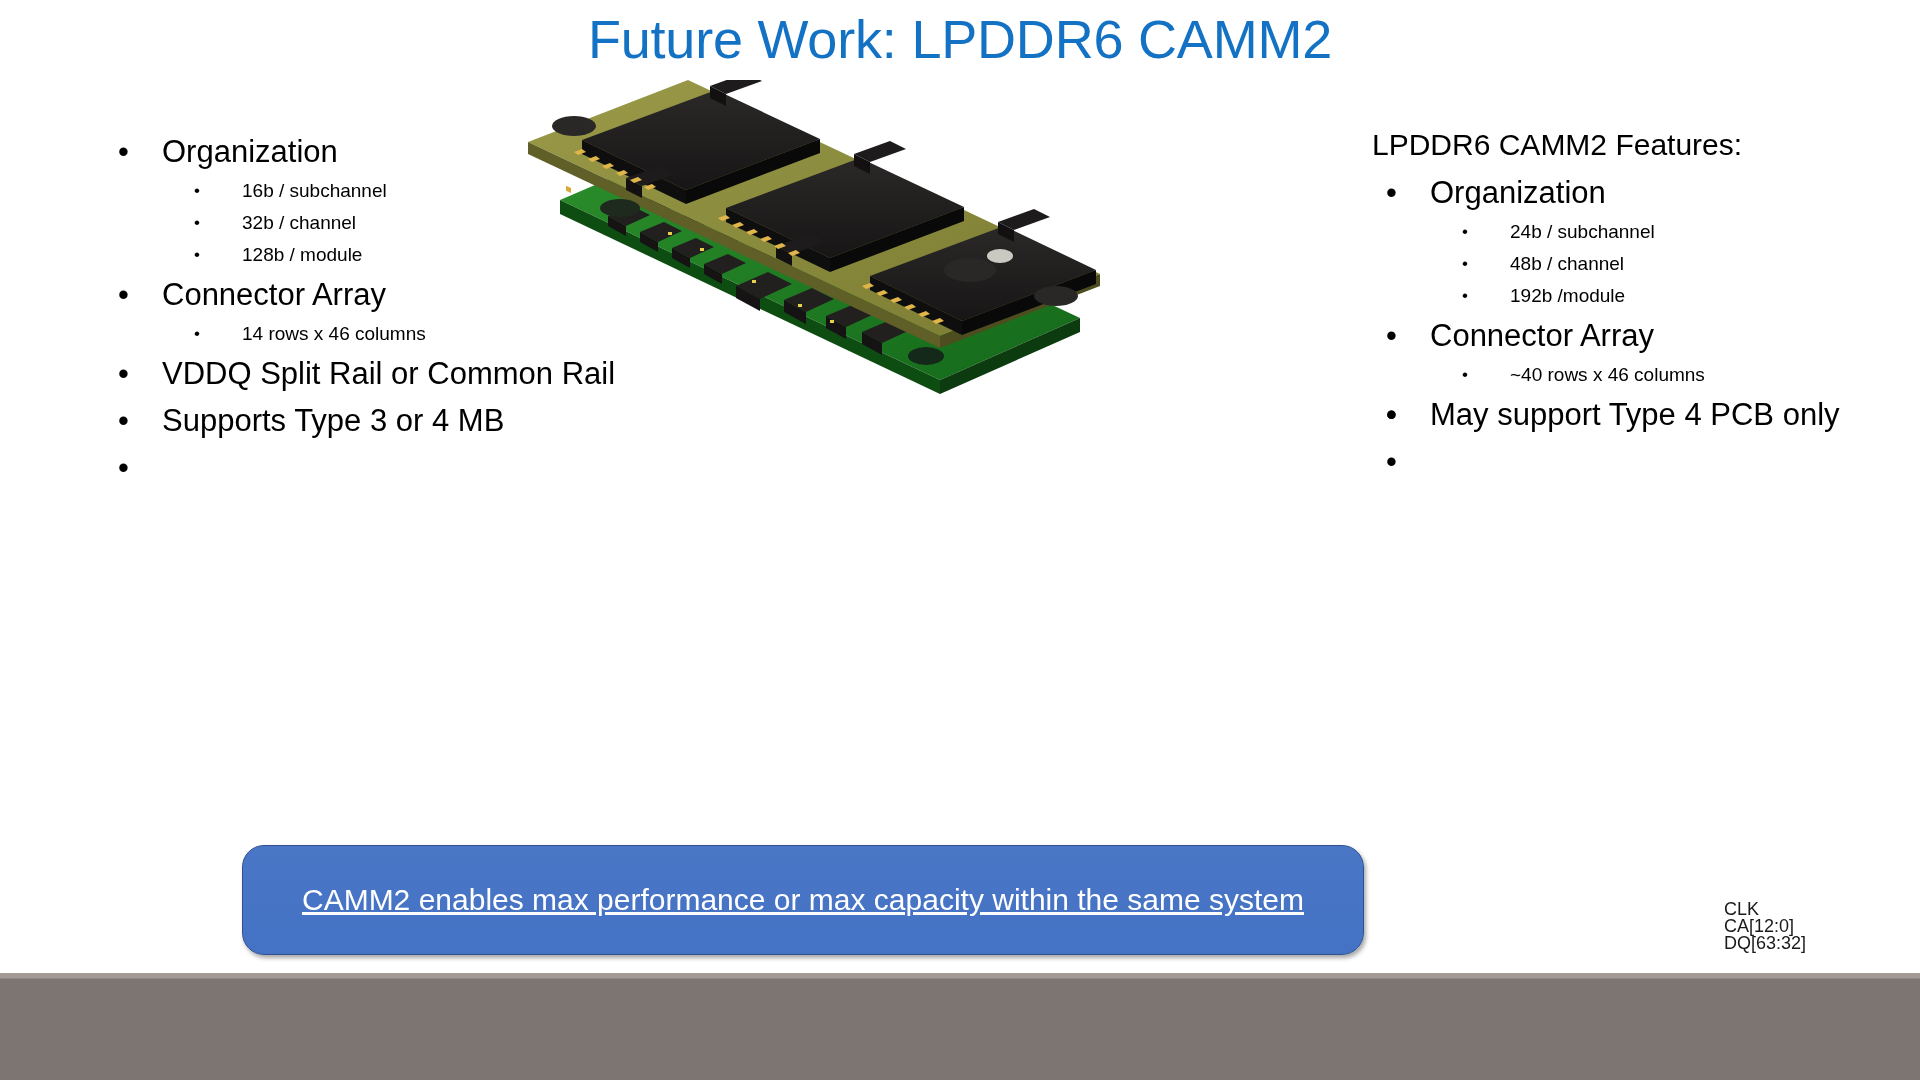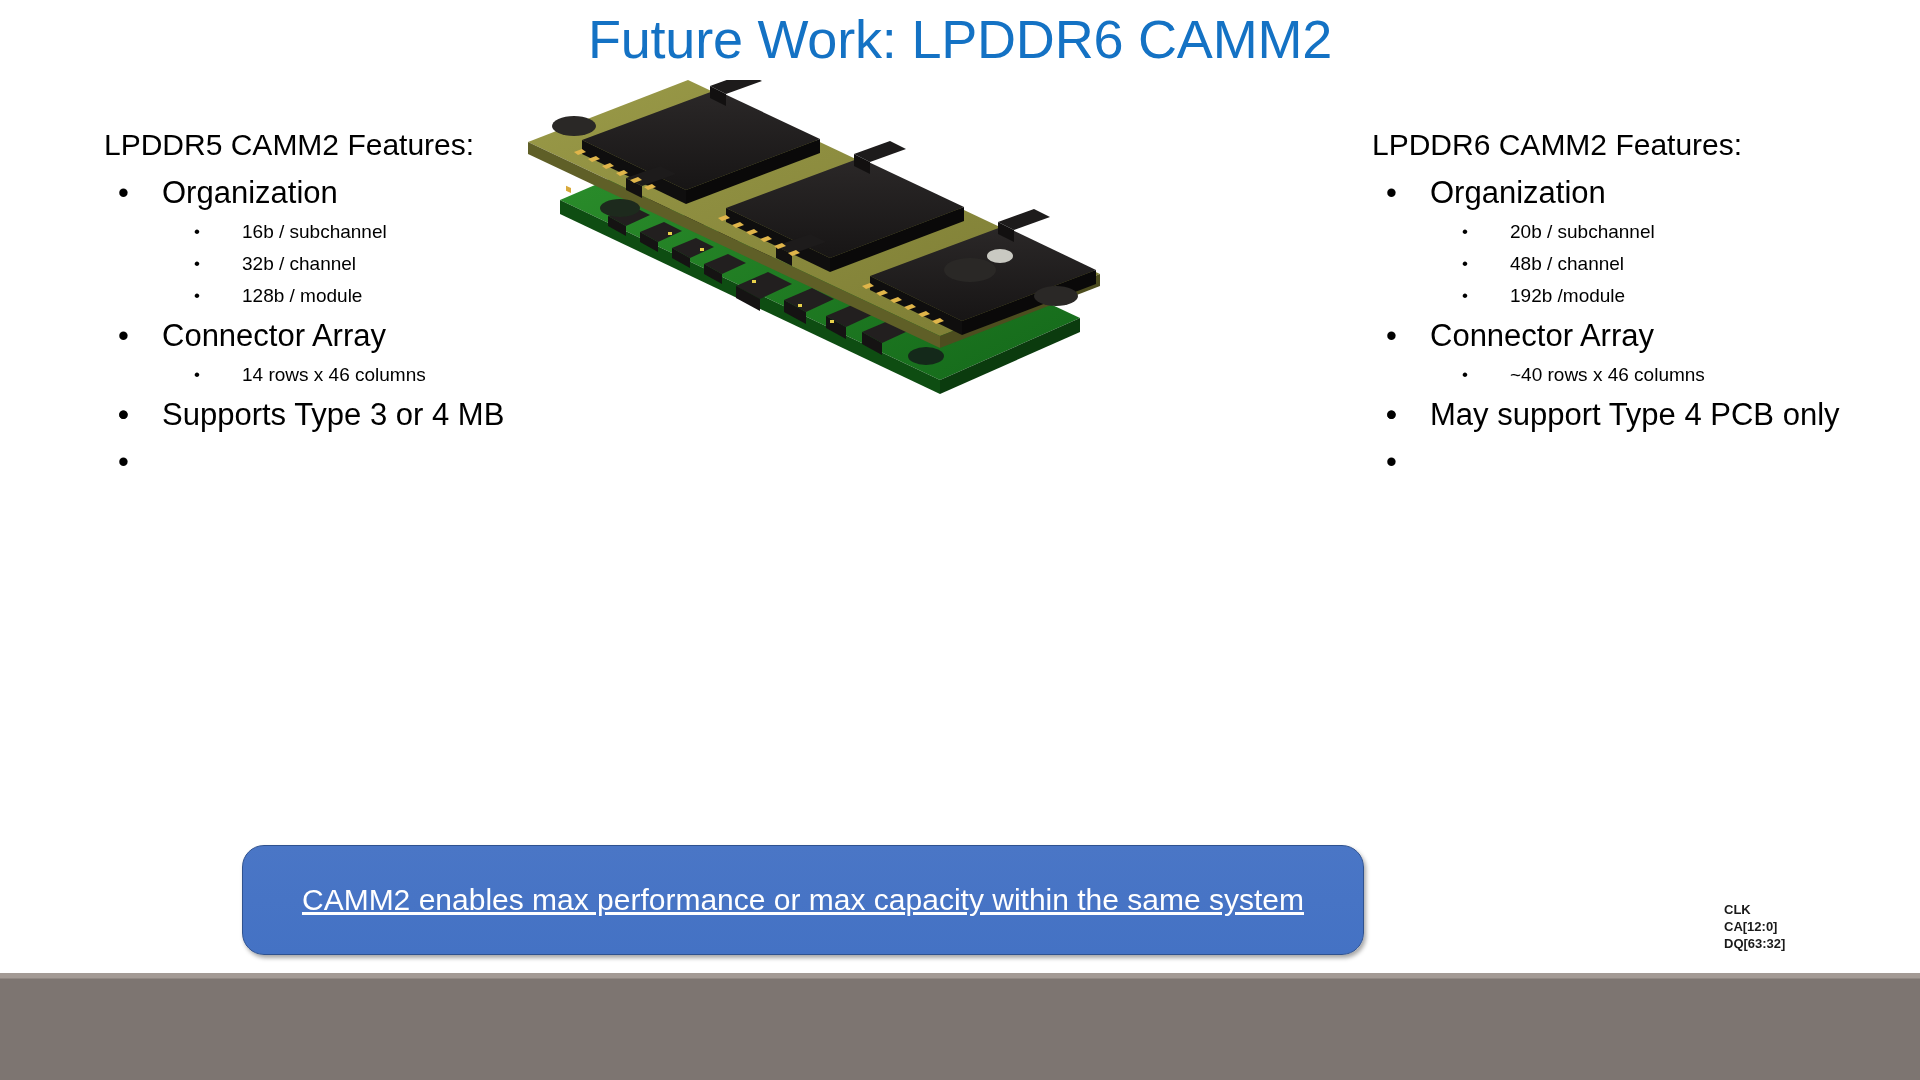--- a/index.html
+++ b/index.html
@@ -68,38 +68,37 @@
     display: flex; align-items: center; justify-content: center;
   }
   .callout-text {
     color: #ffffff; font-size: 30px; font-weight: 400;
     text-align: center; white-space: nowrap; text-decoration: underline;
   }
 
   
   .siglabels {
     position: absolute; left: 1724px; top: 901px;
-    font-size: 13px; color: #1a1a1a; line-height: 17px; font-weight: bold;
+    font-size: 18px; color: #1a1a1a; line-height: 17px;
   }
 
   
   .footer {
     position: absolute; left: 0; top: 973px; width: 1920px; height: 107px;
     background: linear-gradient(to bottom, #a39a95 0px, #a39a95 5px, #7d7571 6px, #7d7571 100%);
   }
 </style>
 </head>
 <body>
 
 <div class="slide">
 
   <div class="title">Future Work: LPDDR6 CAMM2</div>
 
   <div class="col col-left">
-    <div class="col-head">LPDDR5 CAMM2 Features:</div>
     <ul class="lvl1">
       <li class="b1">
         <span class="bul">•</span>
         <span>Organization</span>
         <ul class="lvl2">
           <li class="b2">
             <span class="bul">•</span>
             <span>16b / subchannel</span>
           </li>
           <li class="b2">
@@ -117,41 +116,42 @@
         <span>Connector Array</span>
         <ul class="lvl2">
           <li class="b2">
             <span class="bul">•</span>
             <span>14 rows x 46 columns</span>
           </li>
         </ul>
       </li>
       <li class="b1">
         <span class="bul">•</span>
+        <span>VDDQ Split Rail or Common Rail</span>
       </li>
       <li class="b1">
         <span class="bul">•</span>
         <span>Supports Type 3 or 4 MB</span>
       </li>
       <li class="b1">
         <span class="bul">•</span>
       </li>
     </ul>
   </div>
 
   <div class="col col-right">
     <div class="col-head">LPDDR6 CAMM2 Features:</div>
     <ul class="lvl1">
       <li class="b1">
         <span class="bul">•</span>
         <span>Organization</span>
         <ul class="lvl2">
           <li class="b2">
             <span class="bul">•</span>
-            <span>20b / subchannel</span>
+            <span>24b / subchannel</span>
           </li>
           <li class="b2">
             <span class="bul">•</span>
             <span>48b / channel</span>
           </li>
           <li class="b2">
             <span class="bul">•</span>
             <span>192b /module</span>
           </li>
         </ul>

